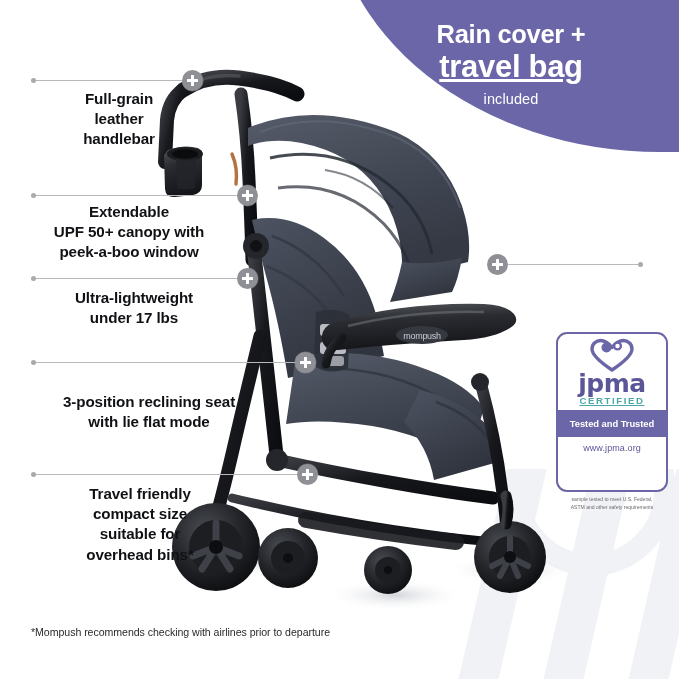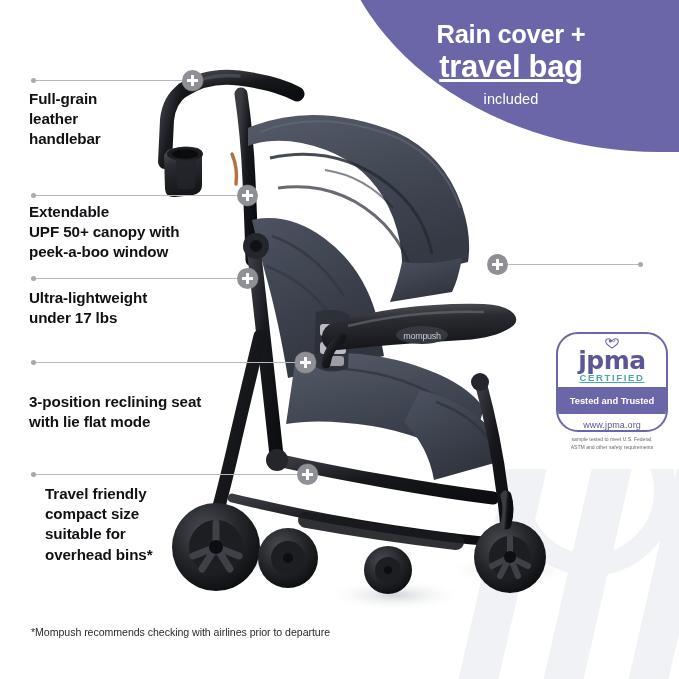--- a/index.html
+++ b/index.html
@@ -103,40 +103,41 @@
   
   .feature-label {
     position: absolute;
     color: #101114;
     font-size: 15.2px;
     font-weight: bold;
     line-height: 1.33;
     letter-spacing: -0.1px;
     z-index: 5;
     white-space: pre-line;
+    text-align: center;
   }
   .feature-label.right { text-align: center; }
 
   
   .footnote {
     position: absolute;
     left: 31px;
     top: 626px;
     font-size: 10.6px;
     color: #2a2a2e;
     letter-spacing: -0.05px;
     z-index: 6;
   }
 
   
   .jpma-wrap { position: absolute; left: 556px; top: 332px; width: 112px; z-index: 7; }
   .jpma-card {
-    width: 112px; height: 100px;
+    width: 112px; height: 160px;
     border: 2.2px solid #6b66a8;
-    border-radius: 22px;
+    border-radius: 11px;
     background: #ffffff;
     position: relative;
     overflow: hidden;
     display: flex; flex-direction: column; align-items: center;
   }
   .jpma-logo { margin-top: 4px; }
   .jpma-word {
     font-size: 25px; font-weight: bold; color: #5b5698;
     letter-spacing: -0.5px; line-height: 0.85; margin-top: 1px;
     font-family: "DejaVu Sans", sans-serif;

